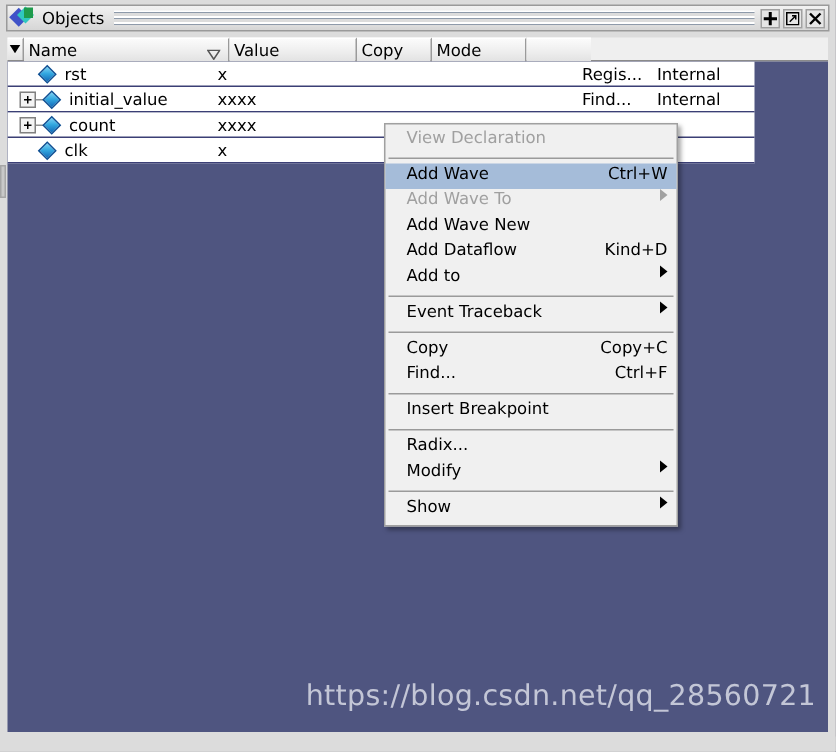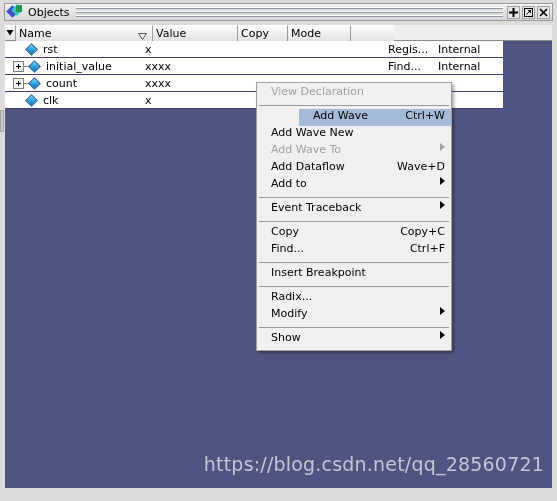--- a/index.html
+++ b/index.html
@@ -222,21 +222,20 @@
     align-items: flex-start;
     padding: 0 6px 0 14px;
     font-size: 11px;
     color: #000;
     position: relative;
     box-sizing: border-box;
   }
   .menu-item.disabled { color: #a0a0a0; }
   .menu-item.highlight {
     background: #a5bcd9;
-    margin-left: 42px;
   }
   .mi-label { flex: 1 1 auto; white-space: nowrap; }
   .mi-accel {
     flex: none;
     margin-left: 12px;
     white-space: nowrap;
   }
   .mi-arrow {
     flex: none;
     margin-left: 10px;
@@ -404,30 +403,30 @@
 
   <div id="context-menu">
       <div class="menu-item disabled">
         <span class="mi-label">View Declaration</span>
       </div>
       <div class="menu-sep"></div>
       <div class="menu-item highlight">
         <span class="mi-label">Add Wave</span>
         <span class="mi-accel">Ctrl+W</span>
       </div>
-      <div class="menu-item">
-        <span class="mi-label">Add Wave New</span>
-      </div>
       <div class="menu-item disabled">
         <span class="mi-label">Add Wave To</span>
         <span class="mi-arrow disabled"></span>
       </div>
       <div class="menu-item">
+        <span class="mi-label">Add Wave New</span>
+      </div>
+      <div class="menu-item">
         <span class="mi-label">Add Dataflow</span>
-        <span class="mi-accel">Wave+D</span>
+        <span class="mi-accel">Kind+D</span>
       </div>
       <div class="menu-item">
         <span class="mi-label">Add to</span>
         <span class="mi-arrow"></span>
       </div>
       <div class="menu-sep"></div>
       <div class="menu-item">
         <span class="mi-label">Event Traceback</span>
         <span class="mi-arrow"></span>
       </div>

